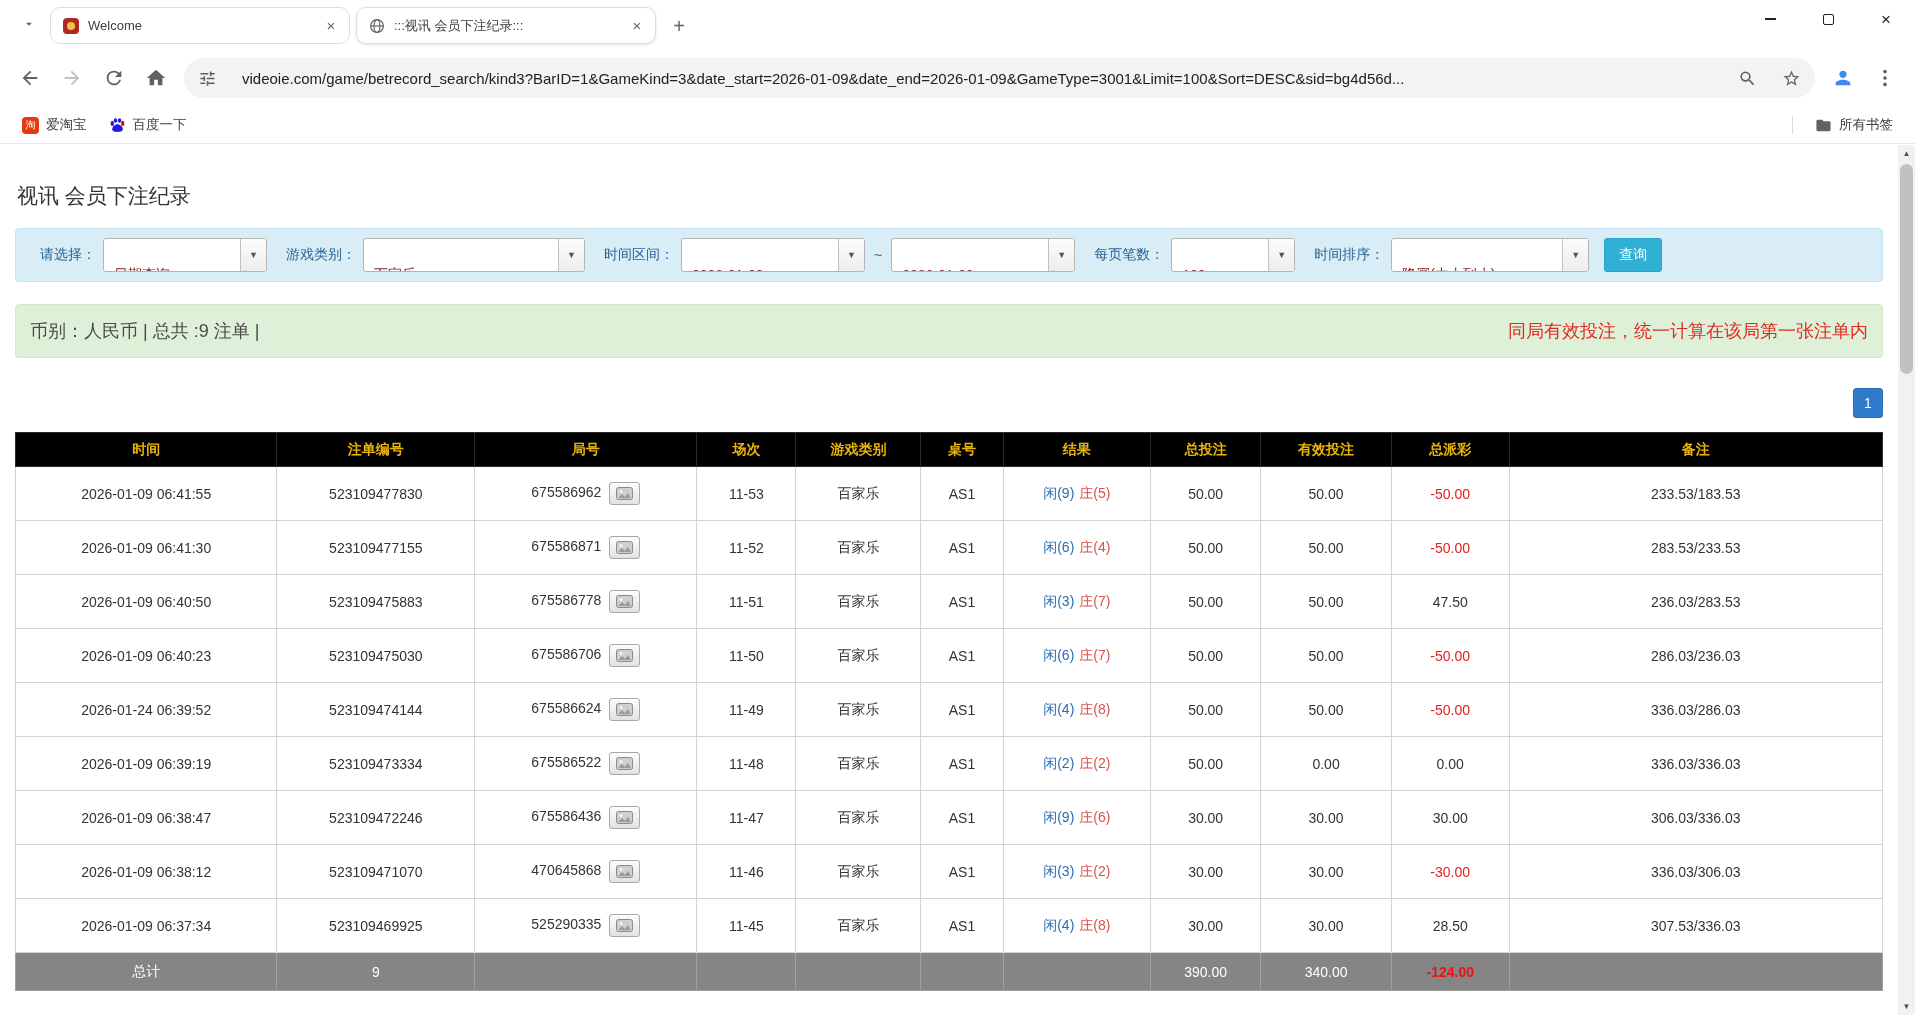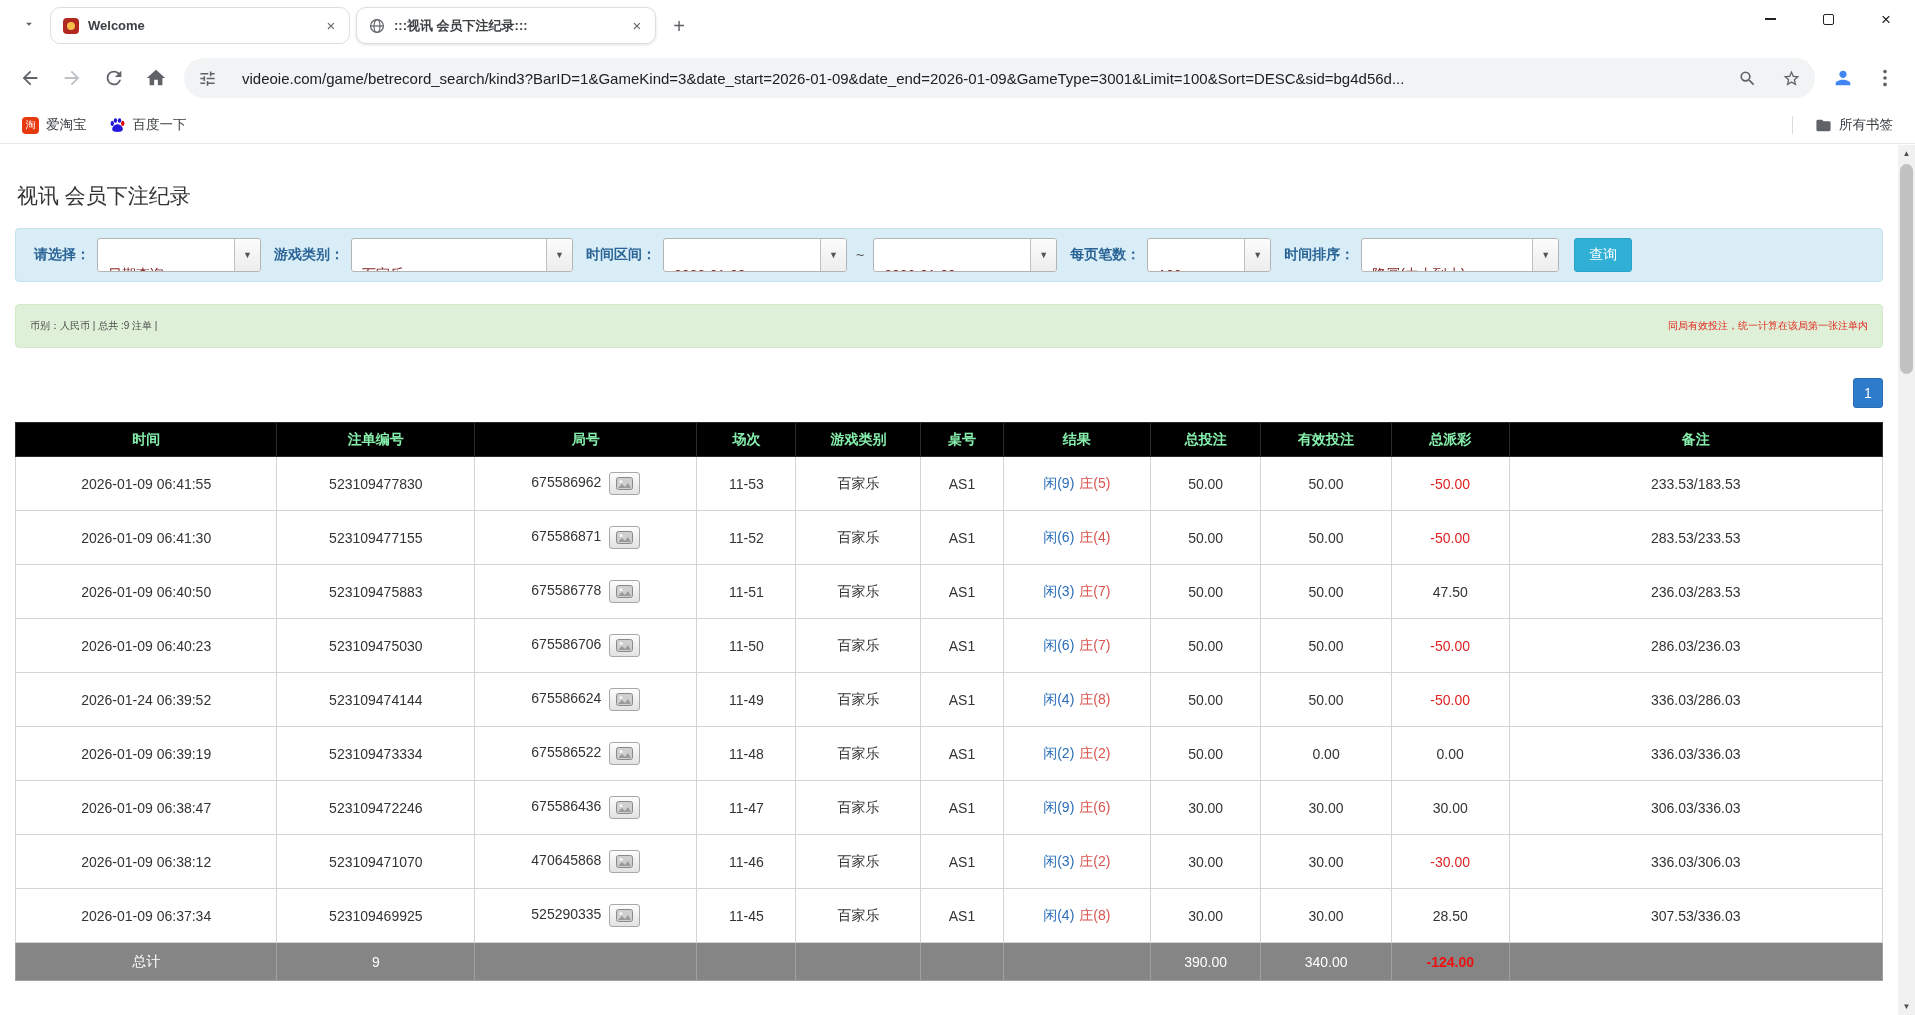--- a/index.html
+++ b/index.html
@@ -7,21 +7,21 @@
     font-family:"Liberation Sans","DejaVu Sans",sans-serif; }
 
   
   .tabstrip { height:49px; background:#fff; display:flex; align-items:flex-end; position:relative; padding-left:6px; }
   .tab-search { width:34px; height:34px; margin:0 4px 7px 6px; border:none; background:transparent; border-radius:50%;
     display:flex; align-items:center; justify-content:center; cursor:pointer; }
   .tab { width:300px; height:37px; margin-bottom:5px; display:flex; align-items:center; gap:9px;
     padding:0 8px 0 12px; border:1px solid #dcdee2; border-radius:10px; background:#fff; position:relative; }
   .tab + .tab { margin-left:6px; }
   .tab.active { box-shadow:0 1px 3px rgba(0,0,0,.12); }
-  .tab .title { flex:1; font-size:13px; color:#3c4043; white-space:nowrap; overflow:hidden;font-weight:bold; }
+  .tab .title { flex:1; font-size:13px; color:#3c4043; white-space:nowrap; overflow:hidden; }
   .tab .close { width:20px; height:20px; border-radius:50%; display:flex; align-items:center; justify-content:center;
     color:#5f6368; font-size:15px; line-height:1; }
   .favicon { width:16px; height:16px; flex:0 0 16px; }
   .fav-welcome { background:#b02820; border-radius:4px; position:relative; }
   .fav-welcome:after { content:""; position:absolute; left:4px; top:4px; width:8px; height:8px; border-radius:50%; background:#f4c04a; }
   .newtab-btn { width:30px; height:30px; margin:0 0 8px 8px; border:none; background:transparent; border-radius:50%;
     font-size:20px; color:#5f6368; display:flex; align-items:center; justify-content:center; }
   .win-controls { position:absolute; right:0; top:0; height:38px; display:flex; }
   .win-btn { width:58px; height:38px; display:flex; align-items:center; justify-content:center; background:transparent; border:none; }
   .glyph-min { width:11px; height:1.4px; background:#202124; }
@@ -51,40 +51,40 @@
   .sb-arrow { width:17px; height:17px; display:flex; align-items:center; justify-content:center; font-size:8px; color:#505050; }
   .sb-arrow.bottom { position:absolute; bottom:0; }
   .sb-thumb { position:absolute; top:19px; left:2px; width:13px; height:210px; background:#c1c1c1; border-radius:7px; }
 
   
   .content { position:relative; width:1915px; height:868px; background:#fff; padding:30px 32px 0 15px; overflow:hidden; }
   .page-title { font-size:21px; font-weight:400; color:#333; margin:8px 0 18px 2px; }
 
   .filterbar { background:#d9edf7; border:1px solid #c4e3f3; border-radius:4px; padding:9px 12px;
     display:flex; align-items:center; gap:7px; }
-  .f-label { color:#2a6496; font-weight:bold; font-size:14px; white-space:nowrap; margin-left:6px; }
+  .f-label { color:#2a6496; font-weight:normal; font-size:14px; white-space:nowrap; margin-left:12px; }
   .combo { display:flex; align-items:stretch; background:#fff; border:1px solid #b4b4b4; border-radius:3px; height:34px; overflow:hidden; }
   .combo .val { display:flex; align-items:center; padding:0 10px; font-size:14px; color:#7f1d1d;margin-top:36px; }
   .combo .dd { width:26px; border-left:1px solid #c0c0c0; background:linear-gradient(#fcfcfc,#ededed);
     display:flex; align-items:center; justify-content:center; color:#555; font-size:9px; }
   .tilde { color:#555; font-size:14px; padding:0 2px; }
   .search-btn { margin-left:8px; background:#31b0d5; border:1px solid #28a4c9; color:#fff; font-size:14px;
     padding:7px 14px; border-radius:3px; cursor:pointer; }
 
   .summary { margin-top:22px; background:#dff0d8; border:1px solid #d6e9c6; border-radius:4px;
-    padding:14px 14px; display:flex; justify-content:space-between; align-items:center; font-size:10px; }
+    padding:14px 14px; display:flex; justify-content:space-between; align-items:center; font-size:18px; }
   .summary-left { color:#4a4a4a; }
   .summary-right { color:#e02b20; }
 
   .pagination { display:flex; justify-content:flex-end; margin:30px 0 14px 0; }
   .page-btn { min-width:30px; height:30px; background:#2e7bcc; border:1px solid #2a6eb8; color:#fff;
     font-size:14px; border-radius:3px; cursor:pointer; }
 
   table.bets { width:100%; border-collapse:collapse; font-size:14px; table-layout:fixed; }
-  table.bets th { background:#000; color:#86efac; font-weight:bold; height:34px; border:1px solid #2b2b2b; }
+  table.bets th { background:#000; color:#eab308; font-weight:bold; height:34px; border:1px solid #2b2b2b; }
   table.bets td { height:54px; text-align:center; color:#333; border:1px solid #d4d4d4; background:#fff; }
   td.bet-blue { color:#2a6db9; }
   .neg { color:#e02222 !important; }
   .result-player { color:#2a6db9; margin-right:5px; }
   .result-banker { color:#d9534f; }
   .round-btn { margin-left:8px; width:31px; height:23px; vertical-align:middle; border:1px solid #a8a8a8; border-radius:3px;
     background:linear-gradient(#fdfdfd,#e2e2e2); cursor:pointer; display:inline-flex; align-items:center; justify-content:center; }
   .round-btn svg { width:17px; height:13px; }
   tr.foot td { background:#8c8c8c; color:#fff; height:38px; border:1px solid #a0a0a0; font-size:14px; }
   tr.foot.total td { background:#858585; }

